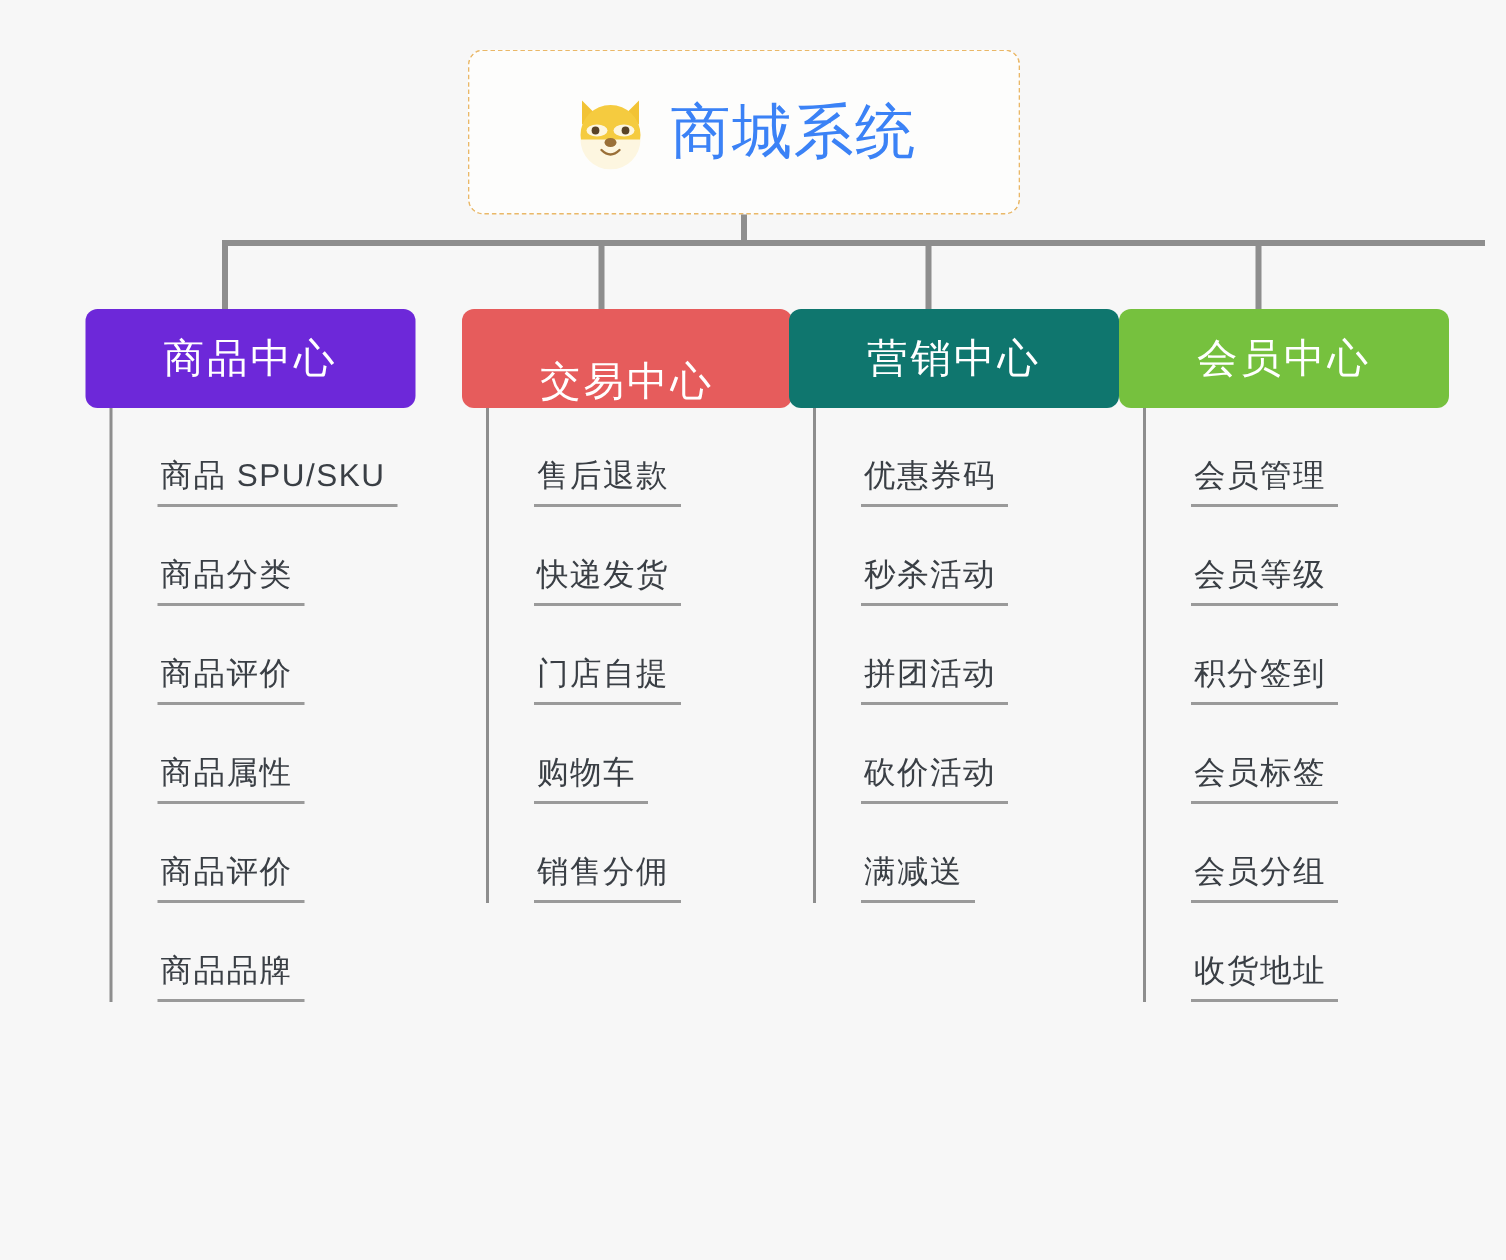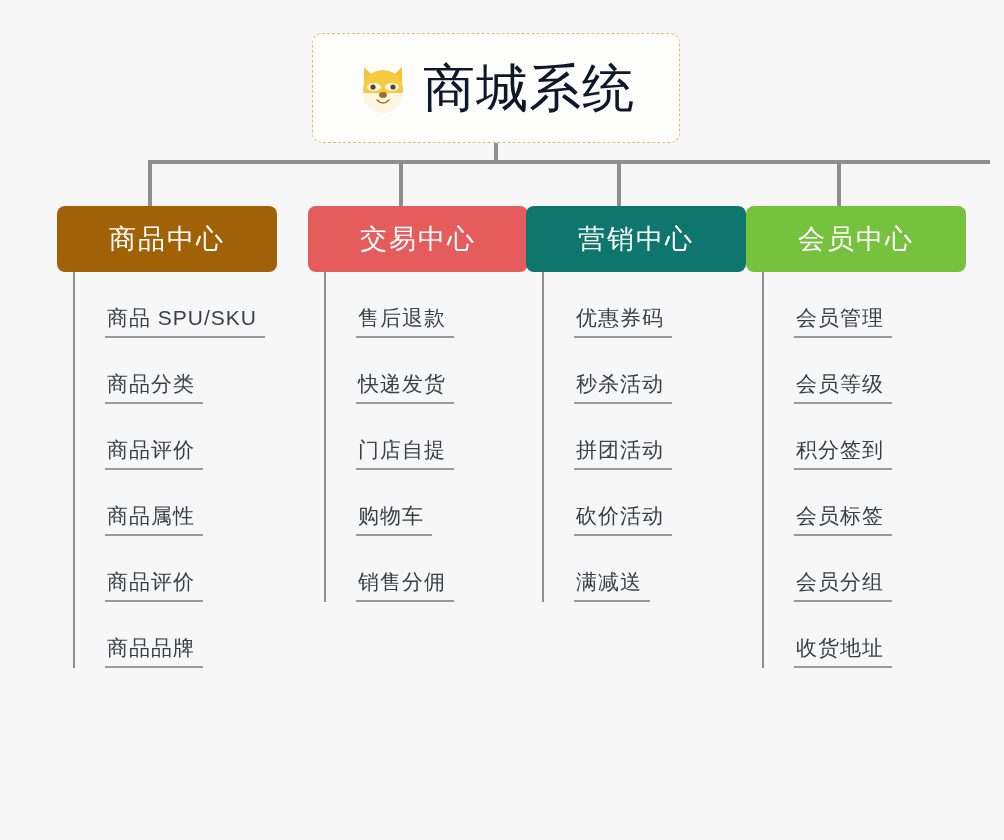--- a/index.html
+++ b/index.html
@@ -29,22 +29,22 @@
     box-sizing: border-box;
     background: #fdfdfc;
     border: 1px dashed #eab868;
     border-radius: 10px;
     display: flex;
     align-items: center;
     justify-content: center;
     gap: 14px;
   }
   .root-title {
-    font-size: 52px;
-    color: #0f172a;
+    font-size: 40px;
+    color: #3b82f6;
     letter-spacing: 1px;
     line-height: 1;
     white-space: nowrap;
   }
   .dog-icon {
     width: 52px;
     height: 50px;
     display: block;
     flex: none;
   }
@@ -83,22 +83,22 @@
     height: 66px;
     border-radius: 8px;
     display: flex;
     align-items: center;
     justify-content: center;
     color: #ffffff;
     font-size: 27px;
     letter-spacing: 2px;
     white-space: nowrap;
   }
-  .cat-blue   { background: #a16207; }
-  .cat-red    { background: #e65c5c; }
+  .cat-blue   { background: #6d28d9; }
+  .cat-red    { background: #e65c5c; align-items: flex-end; }
   .cat-orange { background: #0f766e; }
   .cat-green  { background: #76c13e; }
 
   
   .leaf-list {
     position: relative;
     margin-left: 16px;
     border-left: 2px solid #8e8e8e;
     padding-top: 0;
   }

